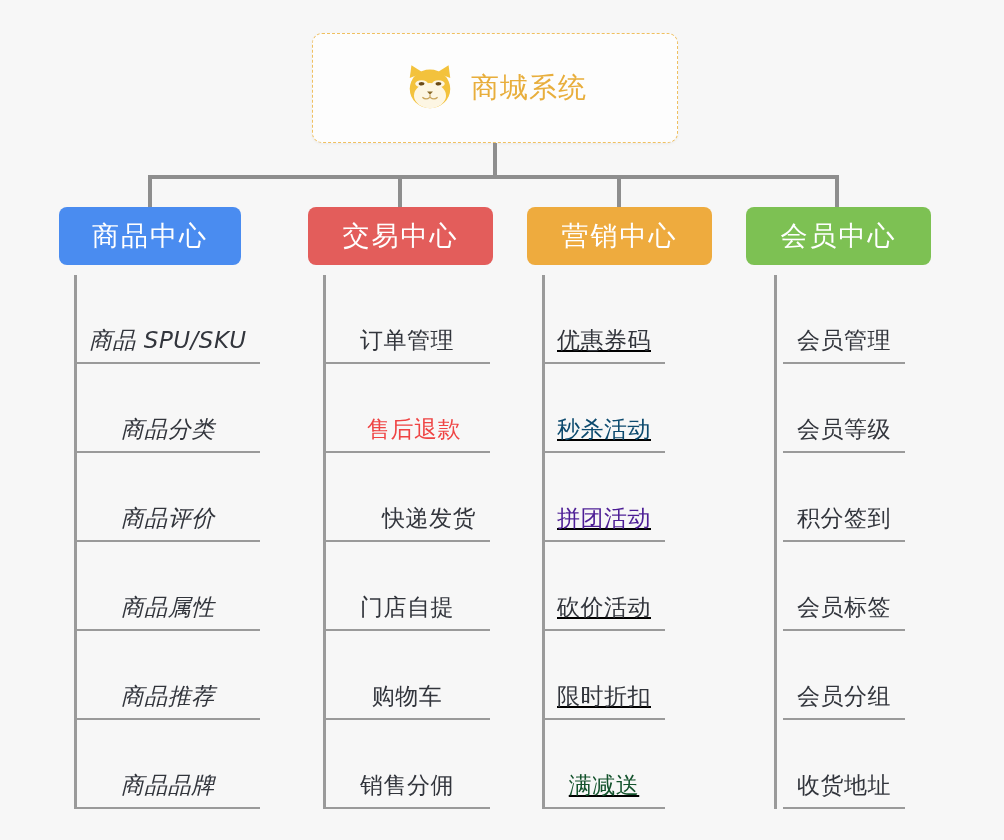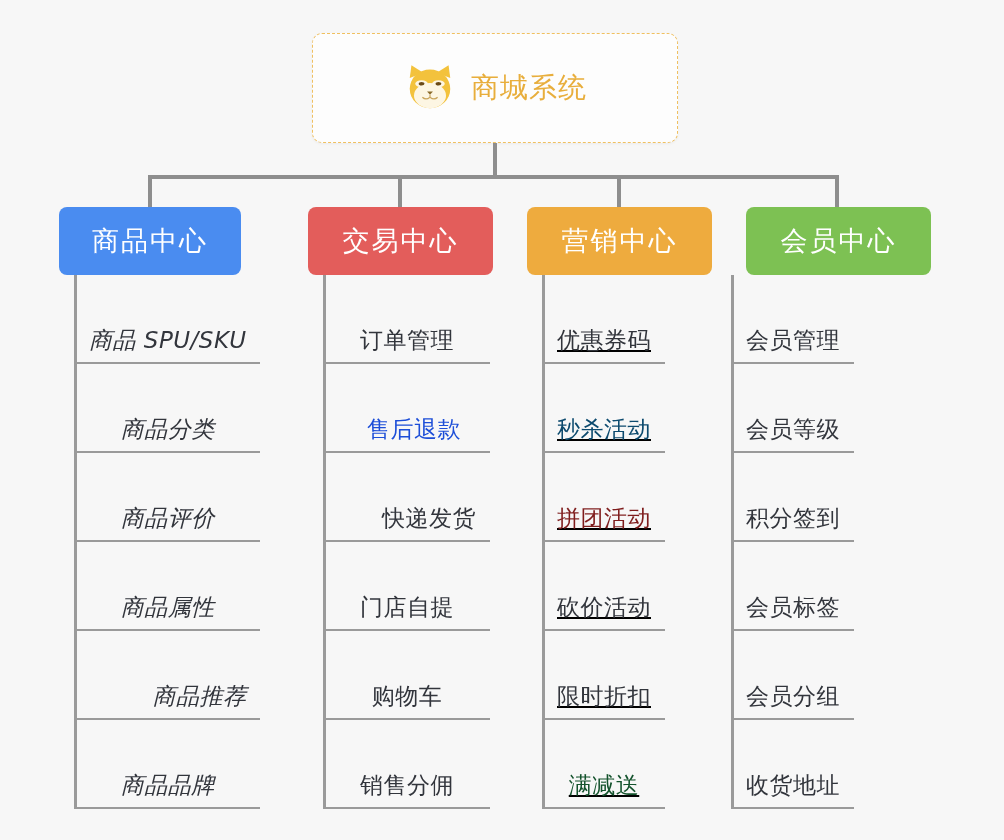--- a/index.html
+++ b/index.html
@@ -56,21 +56,21 @@
   .conn {
     position: absolute;
     background: #8e8e8e;
   }
   .conn-v { width: 4px; }
   .conn-h { height: 4px; }
 
   
   .cat-box {
     position: absolute;
-    height: 68px;
+    height: 58px;
     border-radius: 8px;
     display: flex;
     align-items: center;
     justify-content: center;
     color: #ffffff;
     font-size: 27px;
     letter-spacing: 2px;
     box-sizing: border-box;
     white-space: nowrap;
     text-align: center;
@@ -170,36 +170,36 @@
         </div>
         <div class="leaf-item" style="border-bottom-color: rgb(154, 154, 154);">
           <span class="leaf-label" style="color: rgb(50, 53, 60);">商品分类</span>
         </div>
         <div class="leaf-item" style="border-bottom-color: rgb(154, 154, 154);">
           <span class="leaf-label" style="color: rgb(50, 53, 60);">商品评价</span>
         </div>
         <div class="leaf-item" style="border-bottom-color: rgb(154, 154, 154);">
           <span class="leaf-label" style="color: rgb(50, 53, 60);">商品属性</span>
         </div>
-        <div class="leaf-item" style="border-bottom-color: rgb(154, 154, 154); justify-content: flex-end;">
+        <div class="leaf-item" style="border-bottom-color: rgb(154, 154, 154);">
           <span class="leaf-label" style="color: rgb(50, 53, 60);">商品推荐</span>
         </div>
         <div class="leaf-item" style="border-bottom-color: rgb(154, 154, 154);">
           <span class="leaf-label" style="color: rgb(50, 53, 60);">商品品牌</span>
         </div>
       </div>
   </div>
   <div class="leaf-col" style="left:323px;">
     <div class="leaf-spine" style="background: rgb(154, 154, 154); height: 534px;"></div>
     <div class="leaf-list">
         <div class="leaf-item" style="border-bottom-color: rgb(154, 154, 154);">
           <span class="leaf-label" style="color: rgb(50, 53, 60);">订单管理</span>
         </div>
         <div class="leaf-item" style="border-bottom-color: rgb(154, 154, 154);">
-          <span class="leaf-label" style="color: #1d4ed8; padding-left: 28px;">售后退款</span>
+          <span class="leaf-label" style="color: #ef4444; padding-left: 28px;">售后退款</span>
         </div>
         <div class="leaf-item" style="border-bottom-color: rgb(154, 154, 154); padding-left: 44px;">
           <span class="leaf-label" style="color: rgb(50, 53, 60);">快递发货</span>
         </div>
         <div class="leaf-item" style="border-bottom-color: rgb(154, 154, 154);">
           <span class="leaf-label" style="color: rgb(50, 53, 60);">门店自提</span>
         </div>
         <div class="leaf-item" style="border-bottom-color: rgb(154, 154, 154);">
           <span class="leaf-label" style="color: rgb(50, 53, 60);">购物车</span>
         </div>
@@ -211,34 +211,34 @@
   <div class="leaf-col" style="left:542px;text-decoration:underline;">
     <div class="leaf-spine" style="background: rgb(154, 154, 154); height: 534px;"></div>
     <div class="leaf-list">
         <div class="leaf-item" style="border-bottom-color: rgb(154, 154, 154);">
           <span class="leaf-label" style="color: rgb(50, 53, 60);">优惠券码</span>
         </div>
         <div class="leaf-item" style="border-bottom-color: rgb(154, 154, 154);">
           <span class="leaf-label" style="color: #0c4a6e;">秒杀活动</span>
         </div>
         <div class="leaf-item" style="border-bottom-color: rgb(154, 154, 154);">
-          <span class="leaf-label" style="color: #7f1d1d;">拼团活动</span>
+          <span class="leaf-label" style="color: #4c1d95;">拼团活动</span>
         </div>
         <div class="leaf-item" style="border-bottom-color: rgb(154, 154, 154);">
           <span class="leaf-label" style="color: rgb(50, 53, 60);">砍价活动</span>
         </div>
         <div class="leaf-item" style="border-bottom-color: rgb(154, 154, 154);">
           <span class="leaf-label" style="color: rgb(50, 53, 60);">限时折扣</span>
         </div>
         <div class="leaf-item" style="border-bottom-color: rgb(154, 154, 154);">
           <span class="leaf-label" style="color: #14532d;">满减送</span>
         </div>
       </div>
   </div>
-  <div class="leaf-col" style="left:731px;">
+  <div class="leaf-col" style="left:774px;padding-left:8px;">
     <div class="leaf-spine" style="background: rgb(154, 154, 154); height: 534px;"></div>
     <div class="leaf-list">
         <div class="leaf-item" style="border-bottom-color: rgb(154, 154, 154);">
           <span class="leaf-label" style="color: rgb(50, 53, 60);">会员管理</span>
         </div>
         <div class="leaf-item" style="border-bottom-color: rgb(154, 154, 154);">
           <span class="leaf-label" style="color: rgb(50, 53, 60);">会员等级</span>
         </div>
         <div class="leaf-item" style="border-bottom-color: rgb(154, 154, 154);">
           <span class="leaf-label" style="color: rgb(50, 53, 60);">积分签到</span>

